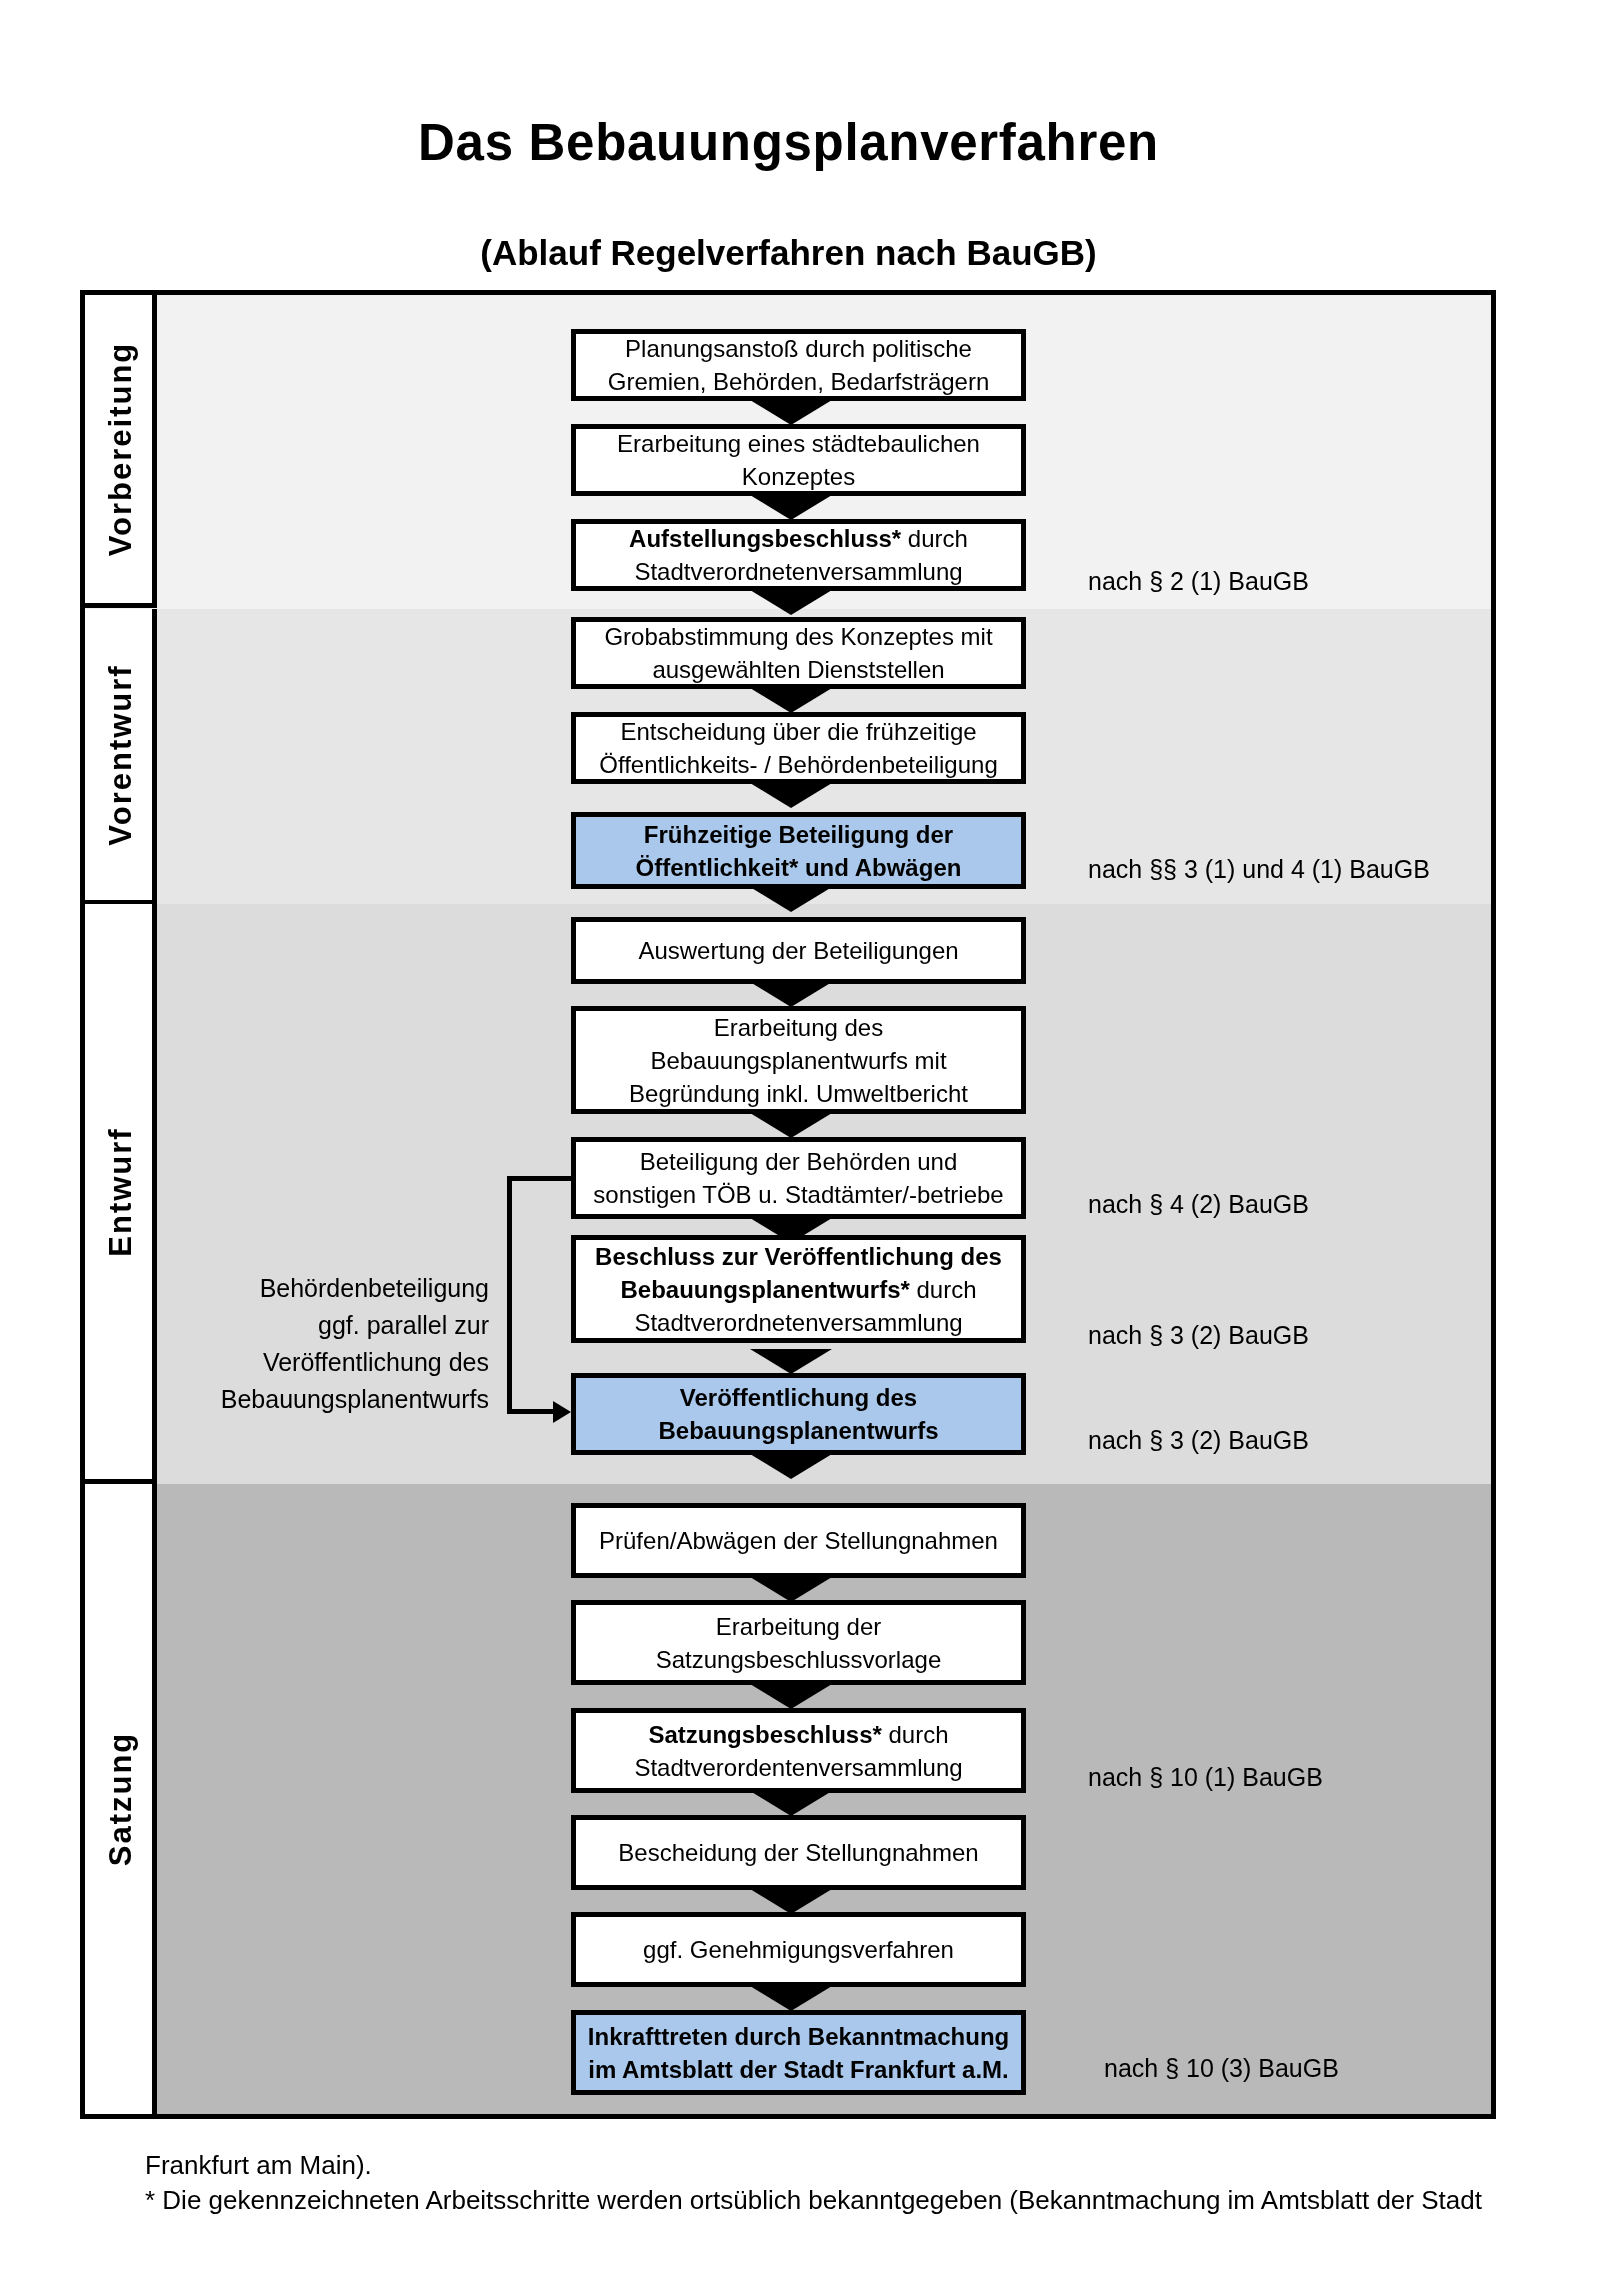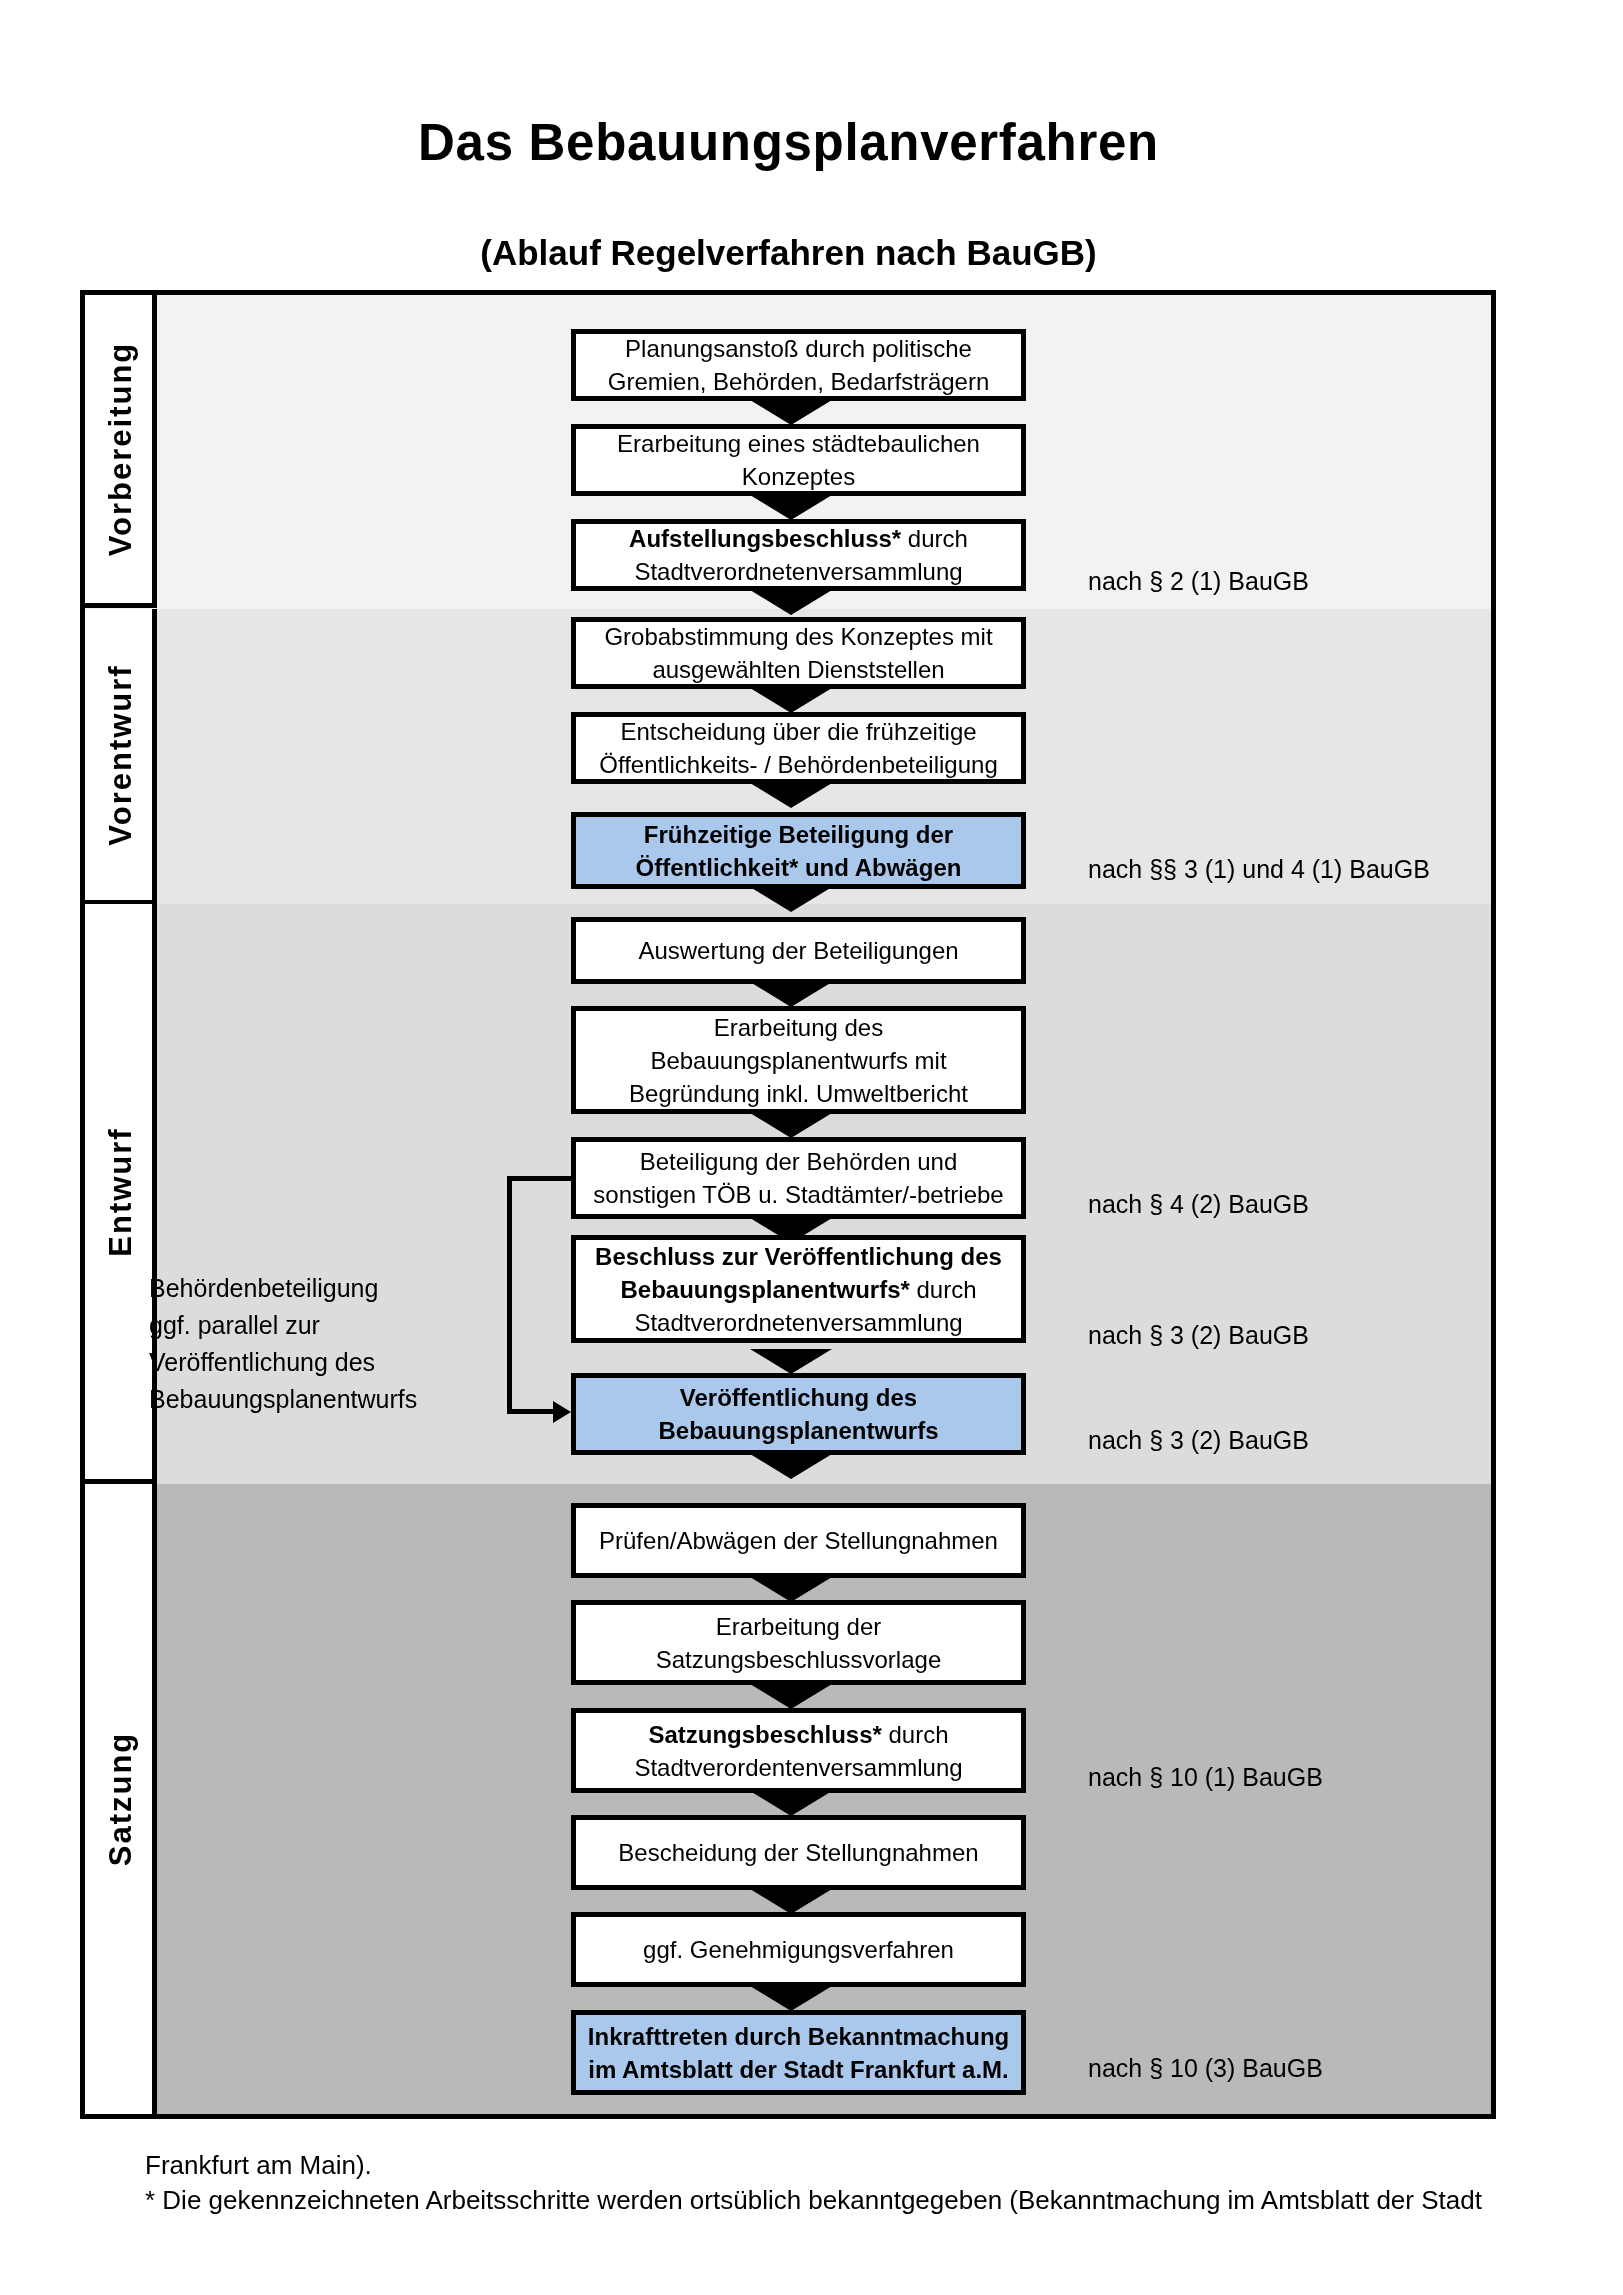--- a/index.html
+++ b/index.html
@@ -10,21 +10,21 @@
   .band{position:absolute;left:0;width:1406px;}
   .labelcol{position:absolute;left:0;top:0;width:72px;height:1819px;background:transparent;}
   .labelcell{position:absolute;left:0;width:67px;background:#ffffff;border-right:5.2px solid #000;box-sizing:content-box;}
   .labelcell .rot{position:absolute;left:0;top:0;right:-5.2px;bottom:0;display:flex;align-items:center;justify-content:center;}
   .labelcell .rot span{transform:rotate(-90deg);white-space:nowrap;font-size:31px;font-weight:bold;letter-spacing:2px;}
   .cellsep{border-bottom:5.2px solid #000;}
   .box{position:absolute;left:486px;width:455px;border:5.2px solid #000;box-sizing:border-box;background:#fff;display:flex;flex-direction:column;align-items:center;justify-content:center;text-align:center;font-size:24px;line-height:33px;z-index:3;}
   .box.blue{font-weight:bold;}
   .arr{position:absolute;left:665px;width:0;height:0;border-left:41px solid transparent;border-right:41px solid transparent;border-top:25px solid #000;z-index:2;}
   .note{position:absolute;left:1003px;font-size:25px;white-space:nowrap;z-index:3;}
-  .pnote{position:absolute;left:64px;width:340px;top:975px;text-align:left;font-size:25px;line-height:37px;z-index:3;}
+  .pnote{position:absolute;left:64px;width:340px;top:975px;text-align:right;font-size:25px;line-height:37px;z-index:3;}
   .conn{position:absolute;background:#000;z-index:2;}
   .connarrow{position:absolute;width:0;height:0;border-top:11px solid transparent;border-bottom:11px solid transparent;border-left:18.3px solid #000;z-index:2;}
   .bseg{font-weight:bold;}
   .footnote{position:absolute;left:145px;top:2148px;width:1440px;font-size:26px;line-height:35px;}
 </style>
 </head>
 <body>
 
 <div class="title">Das Bebauungsplanverfahren</div>
 <div class="subtitle">(Ablauf Regelverfahren nach BauGB)</div>
@@ -157,21 +157,21 @@
     <div><span class="bseg">Inkrafttreten</span><span> durch Bekanntmachung</span></div>
     <div><span>im Amtsblatt der Stadt Frankfurt a.M.</span></div>
   </div>
 
   <div class="note" style="top:272px;">nach § 2 (1) BauGB</div>
   <div class="note" style="top:560px;">nach §§ 3 (1) und 4 (1) BauGB</div>
   <div class="note" style="top:895px;">nach § 4 (2) BauGB</div>
   <div class="note" style="top:1026px;">nach § 3 (2) BauGB</div>
   <div class="note" style="top:1131px;">nach § 3 (2) BauGB</div>
   <div class="note" style="top:1468px;">nach § 10 (1) BauGB</div>
-  <div class="note" style="top:1759px;">nach § 10 (3) BauGB</div>
+  <div class="note" style="top:1759px;margin-left:16px;">nach § 10 (3) BauGB</div>
 
   <div class="pnote">
     <div>Behördenbeteiligung</div>
     <div>ggf. parallel zur</div>
     <div>Veröffentlichung des</div>
     <div>Bebauungsplanentwurfs</div>
   </div>
 
   <div class="conn" style="left:422px;top:881px;width:64px;height:4.6px;"></div>
   <div class="conn" style="left:422px;top:881px;width:4.6px;height:238px;"></div>

